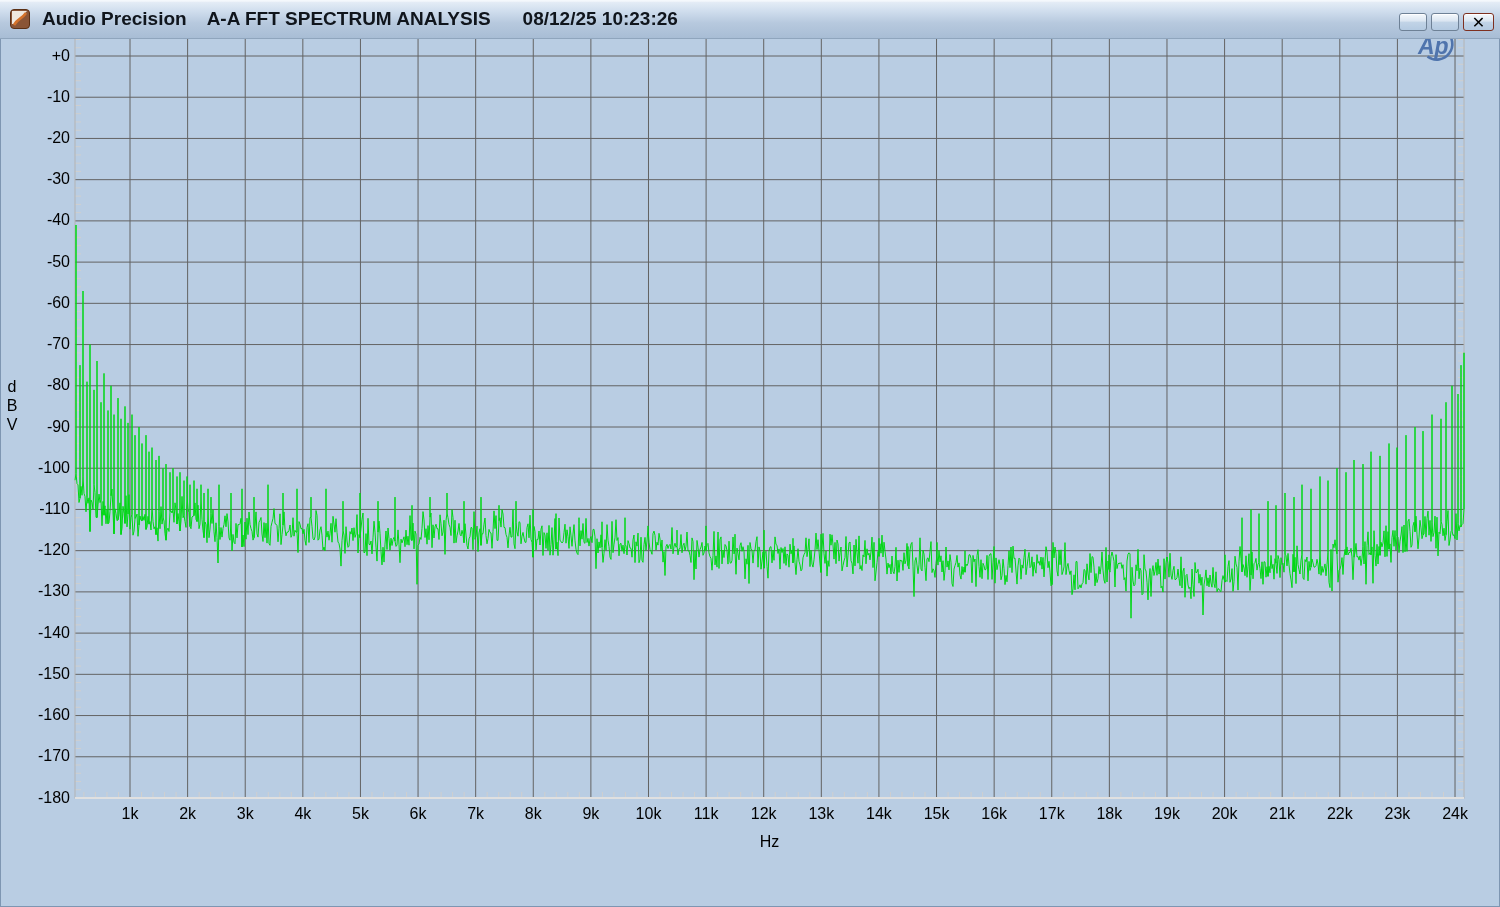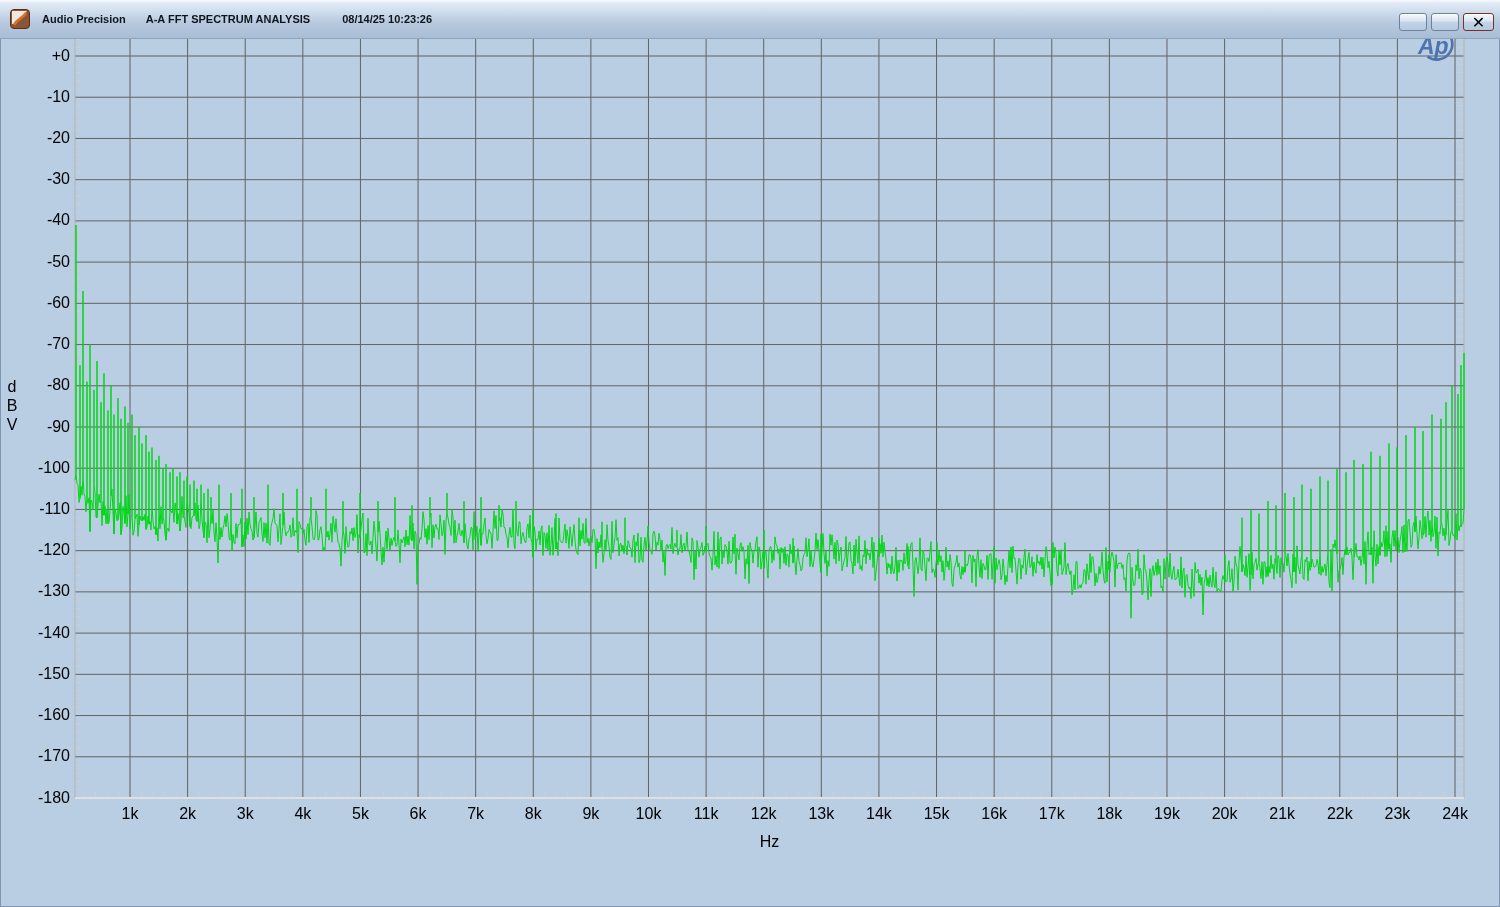--- a/index.html
+++ b/index.html
@@ -4,21 +4,21 @@
 <style>
   html,body{margin:0;padding:0;width:1500px;height:907px;overflow:hidden;
     font-family:"Liberation Sans",sans-serif;}
   .window{position:relative;width:1500px;height:907px;box-sizing:border-box;
     background:#b9cde3;box-shadow:inset 0 0 0 1px #7e96b2;}
   .titlebar{position:absolute;top:0;left:0;right:0;height:38px;
     background:linear-gradient(180deg,#e9f0f8 0%,#cfdded 30%,#b7c9de 60%,#a8bdd5 100%);
     border-bottom:1px solid #8fa5bd;box-shadow:inset 0 1px 0 #f4f8fc, inset 0 2px 0 rgba(255,255,255,.35);
     display:flex;align-items:center;}
   .app-icon{width:20px;height:20px;margin:0 12px 0 10px;flex:0 0 auto;}
-  .t-text{font-size:11px;font-weight:600;color:#10151c;white-space:pre;}
+  .t-text{font-size:19px;font-weight:600;color:#10151c;white-space:pre;}
   .t-app{margin-right:20px;}
   .t-doc{margin-right:32px;}
   .winbtns{position:absolute;right:6px;top:13px;display:flex;gap:4px;}
   .wbtn{width:28px;height:18px;border-radius:3px;border:1px solid #6e8196;box-sizing:border-box;
     background:linear-gradient(180deg,#f5f9fd 0%,#dae5f1 45%,#c2d4e7 50%,#b4cae1 100%);
     box-shadow:inset 0 1px 0 rgba(255,255,255,.85);
     display:flex;align-items:center;justify-content:center;cursor:default;}
   .wbtn.close{width:31px;border-color:#7e3020;
     background:linear-gradient(180deg,#eba globalization;}
   .wbtn.close{width:31px;border-color:#7e3020;
@@ -41,21 +41,21 @@
 <div class="window">
 
   <div class="titlebar">
     <svg class="app-icon" viewBox="0 0 20 20">
       <rect x="0.5" y="0.5" width="19" height="19" rx="3.5" fill="#8a5536" stroke="#5a3015"></rect>
       <path d="M2 2 L17 2 L5 15 L2 15 Z" fill="#efe9df"></path>
       <path d="M4 16 C 8 9, 12 10, 16 4" stroke="#d4722a" stroke-width="2.6" fill="none"></path>
     </svg>
     <span class="t-text t-app">Audio Precision</span>
     <span class="t-text t-doc">A-A FFT SPECTRUM ANALYSIS</span>
-    <span class="t-text t-time">08/14/25 10:23:26</span>
+    <span class="t-text t-time">08/12/25 10:23:26</span>
 
     <div class="winbtns">
       <div class="wbtn">
         <span class="glyph-min"></span>
       </div>
       <div class="wbtn">
         <span class="glyph-restore"><span></span></span>
       </div>
       <div class="wbtn close">
         <span class="glyph-close">✕</span>

